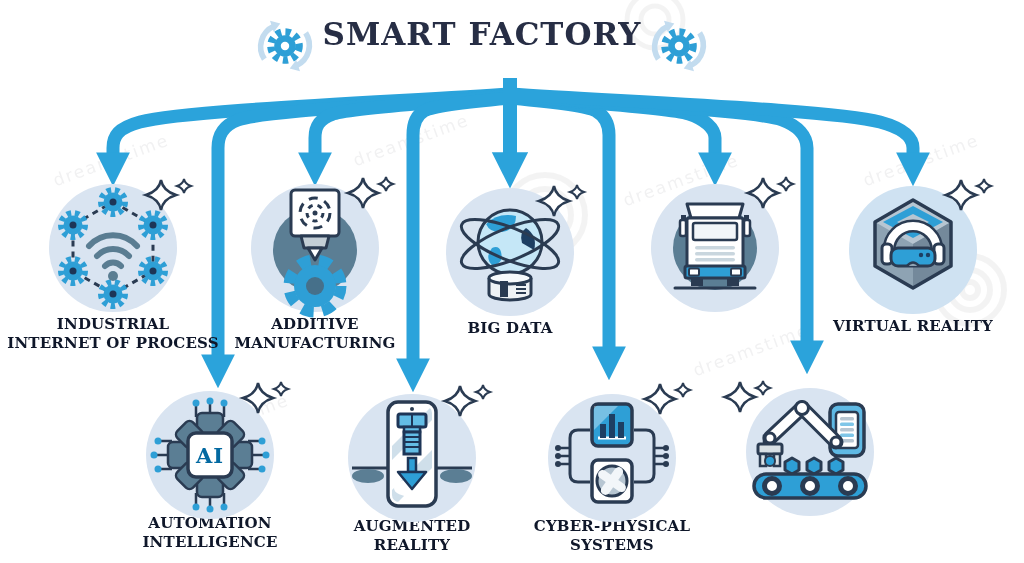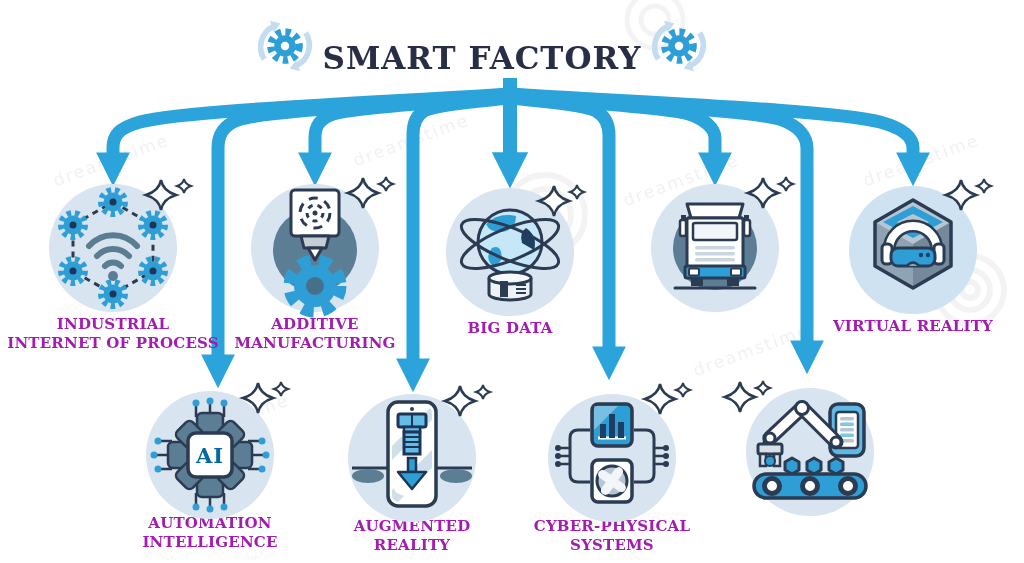--- a/index.html
+++ b/index.html
@@ -4,32 +4,32 @@
 <style>
   html,body{margin:0;padding:0;}
   .stage{position:relative;width:1024px;height:563px;background:#ffffff;overflow:hidden;
          font-family:"DejaVu Serif", "Liberation Serif", serif;}
   
   .wm{position:absolute;inset:0;pointer-events:none;}
   .wm span{position:absolute;font-family:"DejaVu Sans",sans-serif;font-size:17px;
            color:rgba(120,120,130,0.10);transform:rotate(-20deg);letter-spacing:2px;}
   .wm svg{position:absolute;opacity:0.05;}
   
-  .header{position:absolute;top:16px;left:0;width:964px;display:flex;align-items:flex-end;
+  .header{position:absolute;top:16px;left:0;width:964px;display:flex;align-items:flex-start;
           justify-content:center;gap:8px;}
   .title{font-size:31px;font-weight:bold;color:#272E45;letter-spacing:1px;}
   
   .connectors{position:absolute;left:0;top:0;}
   
   .node{position:absolute;width:220px;text-align:center;}
   .circle{position:relative;width:128px;height:128px;border-radius:50%;
           background:#D9E4F1;margin:0 auto;}
   .circle .icon{position:absolute;left:0;top:0;overflow:visible;}
   .sparkle{position:absolute;overflow:visible;}
-  .label{font-weight:bold;font-size:15px;line-height:1.26;color:#a21caf;
+  .label{font-weight:bold;font-size:15px;line-height:1.26;color:#0f172a;
          letter-spacing:.2px;margin-top:3px;}
   .row2 .label{margin-top:-5px;}
   .ai-text{position:absolute;left:0;top:0;width:128px;height:128px;display:flex;
            align-items:center;justify-content:center;font-weight:bold;font-size:21px;
            color:#0369a1;letter-spacing:1px;pointer-events:none;}
 </style>
 </head>
 <body>
 
 <div class="stage">

